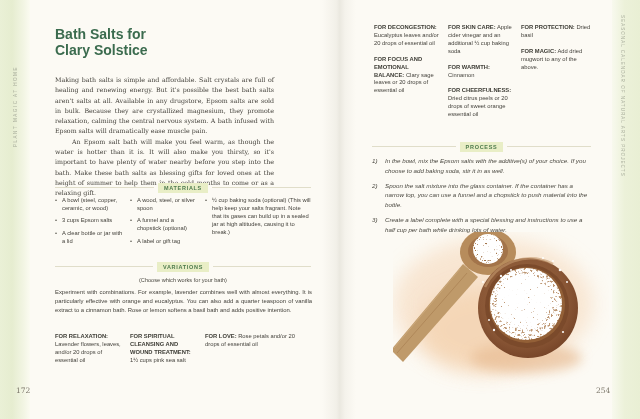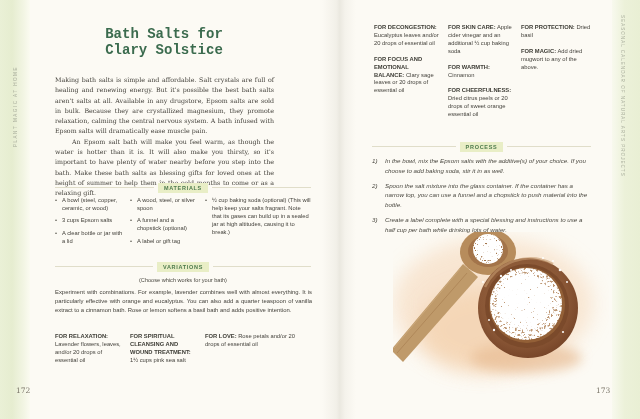--- a/index.html
+++ b/index.html
@@ -10,22 +10,22 @@
     background:linear-gradient(90deg,#eaf0d6 0%,#e6edd0 40%,#f2f5e3 78%,#fbfbf1 100%);}
   #edge-right{position:absolute;right:0;top:0;width:28px;height:419px;
     background:linear-gradient(90deg,#f8f9ee 0%,#ecf1d9 45%,#e9efd4 100%);}
   #gutter{position:absolute;left:322px;top:0;width:34px;height:419px;
     background:linear-gradient(90deg,rgba(110,105,80,0) 0%,rgba(110,105,80,0.07) 42%,rgba(110,105,80,0.12) 52%,rgba(110,105,80,0.05) 68%,rgba(110,105,80,0) 100%);}
   
   .vhead{position:absolute;font-size:4.6px;letter-spacing:1.5px;color:#a8ad9b;white-space:nowrap;}
   #vhead-left{left:13px;top:66px;writing-mode:vertical-rl;transform:rotate(180deg);}
   #vhead-right{left:620px;top:15px;writing-mode:vertical-rl;letter-spacing:1.0px;}
   
-  #title{position:absolute;left:55px;top:26px;width:218px;text-align:center;
-    font-family:Liberation Mono, monospace;font-weight:bold;font-size:14px;line-height:16px;color:#3b6b4e;}
+  #title{position:absolute;left:55px;top:26px;width:218px;text-align:left;
+    font-family:Liberation Sans, sans-serif;font-weight:bold;font-size:14px;line-height:16px;color:#3b6b4e;}
   
   #intro{position:absolute;left:55px;top:75px;width:219px;
     font-family:"DejaVu Serif",serif;font-size:6.3px;line-height:10.3px;color:#403e38;text-align:justify;}
   #intro p{margin:0;}
   #intro p + p{text-indent:17px;}
   
   .sec-header{position:absolute;display:flex;align-items:center;gap:4px;}
   .sec-rule{flex:1;height:1px;background:#e0ddc9;}
   .sec-label{background:#e9eec6;color:#4d7a4c;font-size:5.5px;font-weight:bold;
     letter-spacing:.7px;padding:2px 6px 1.5px;white-space:nowrap;}
@@ -217,14 +217,14 @@
         <circle cx="90" cy="50" r="1"></circle>
           <circle cx="118" cy="38" r="1.1"></circle>
         <circle cx="150" cy="26" r="1.1"></circle>
           <circle cx="101" cy="98" r="1.2"></circle>
         <circle cx="96" cy="88" r="1"></circle>
           <circle cx="170" cy="100" r="1.1"></circle>
       </g>
     </svg>
   </div>
 
-  <div id="pagenum-right" class="pagenum">173</div>
+  <div id="pagenum-right" class="pagenum">254</div>
 </div>
 
 </body></html>

